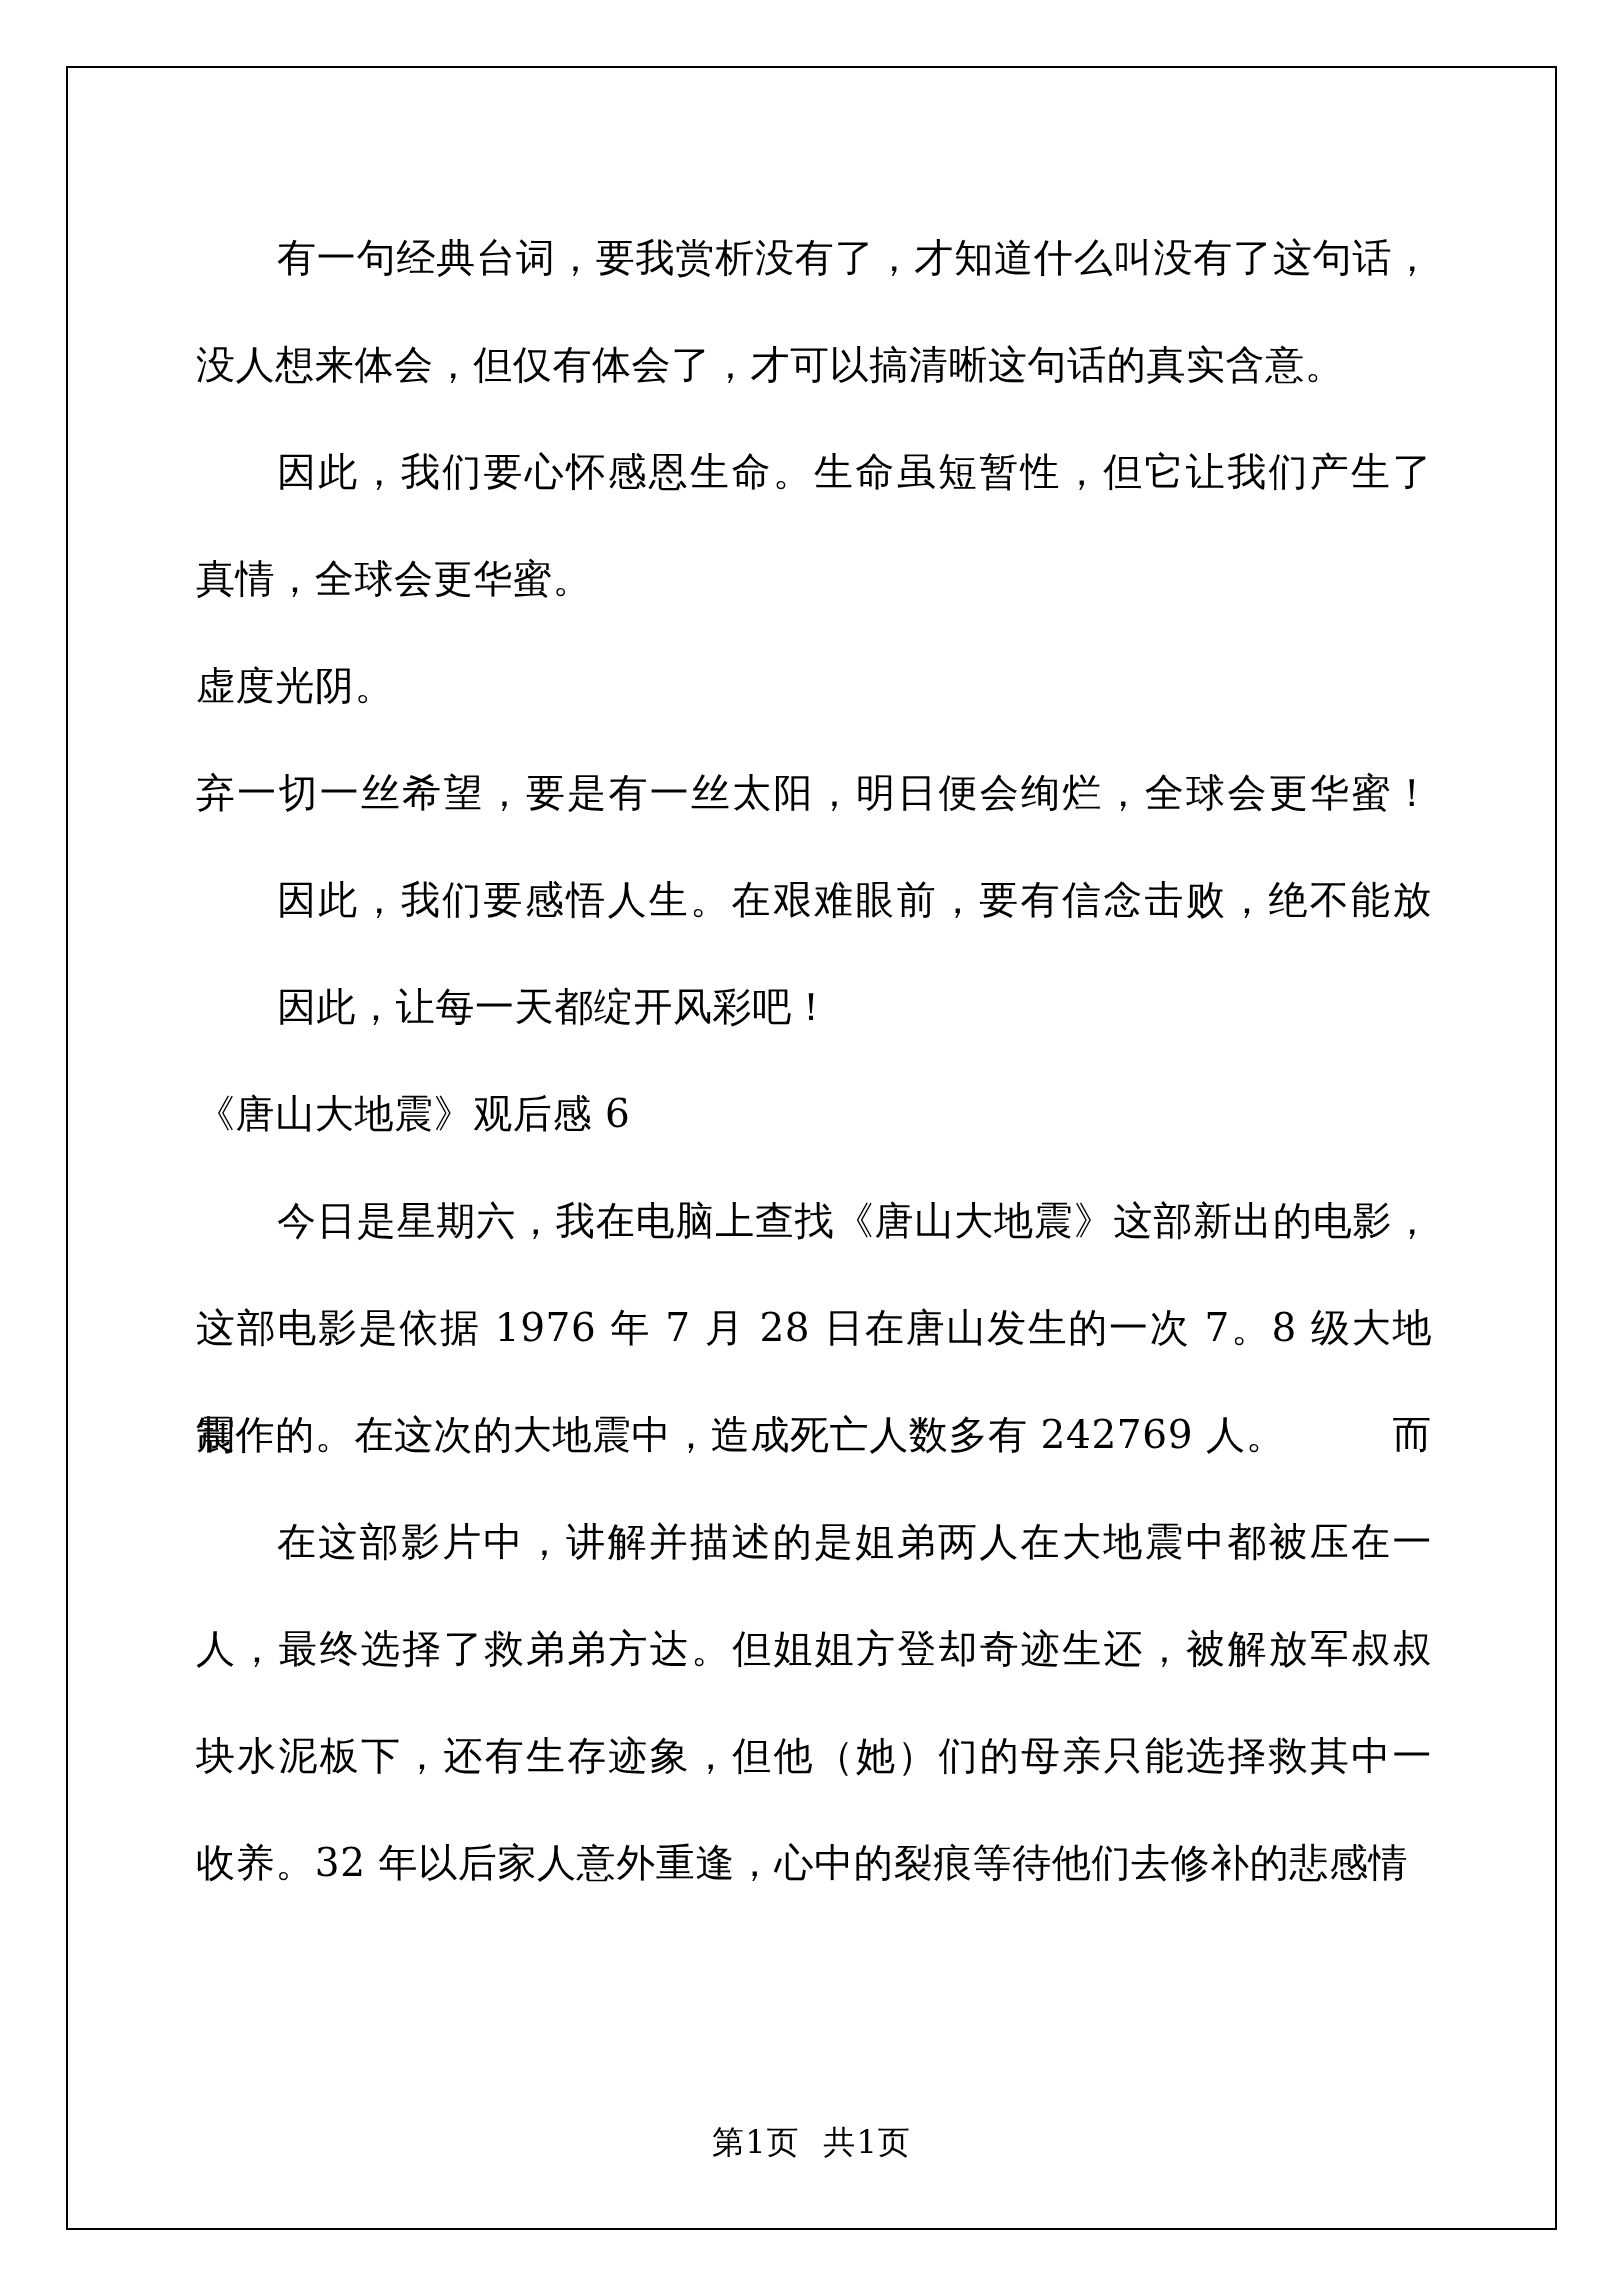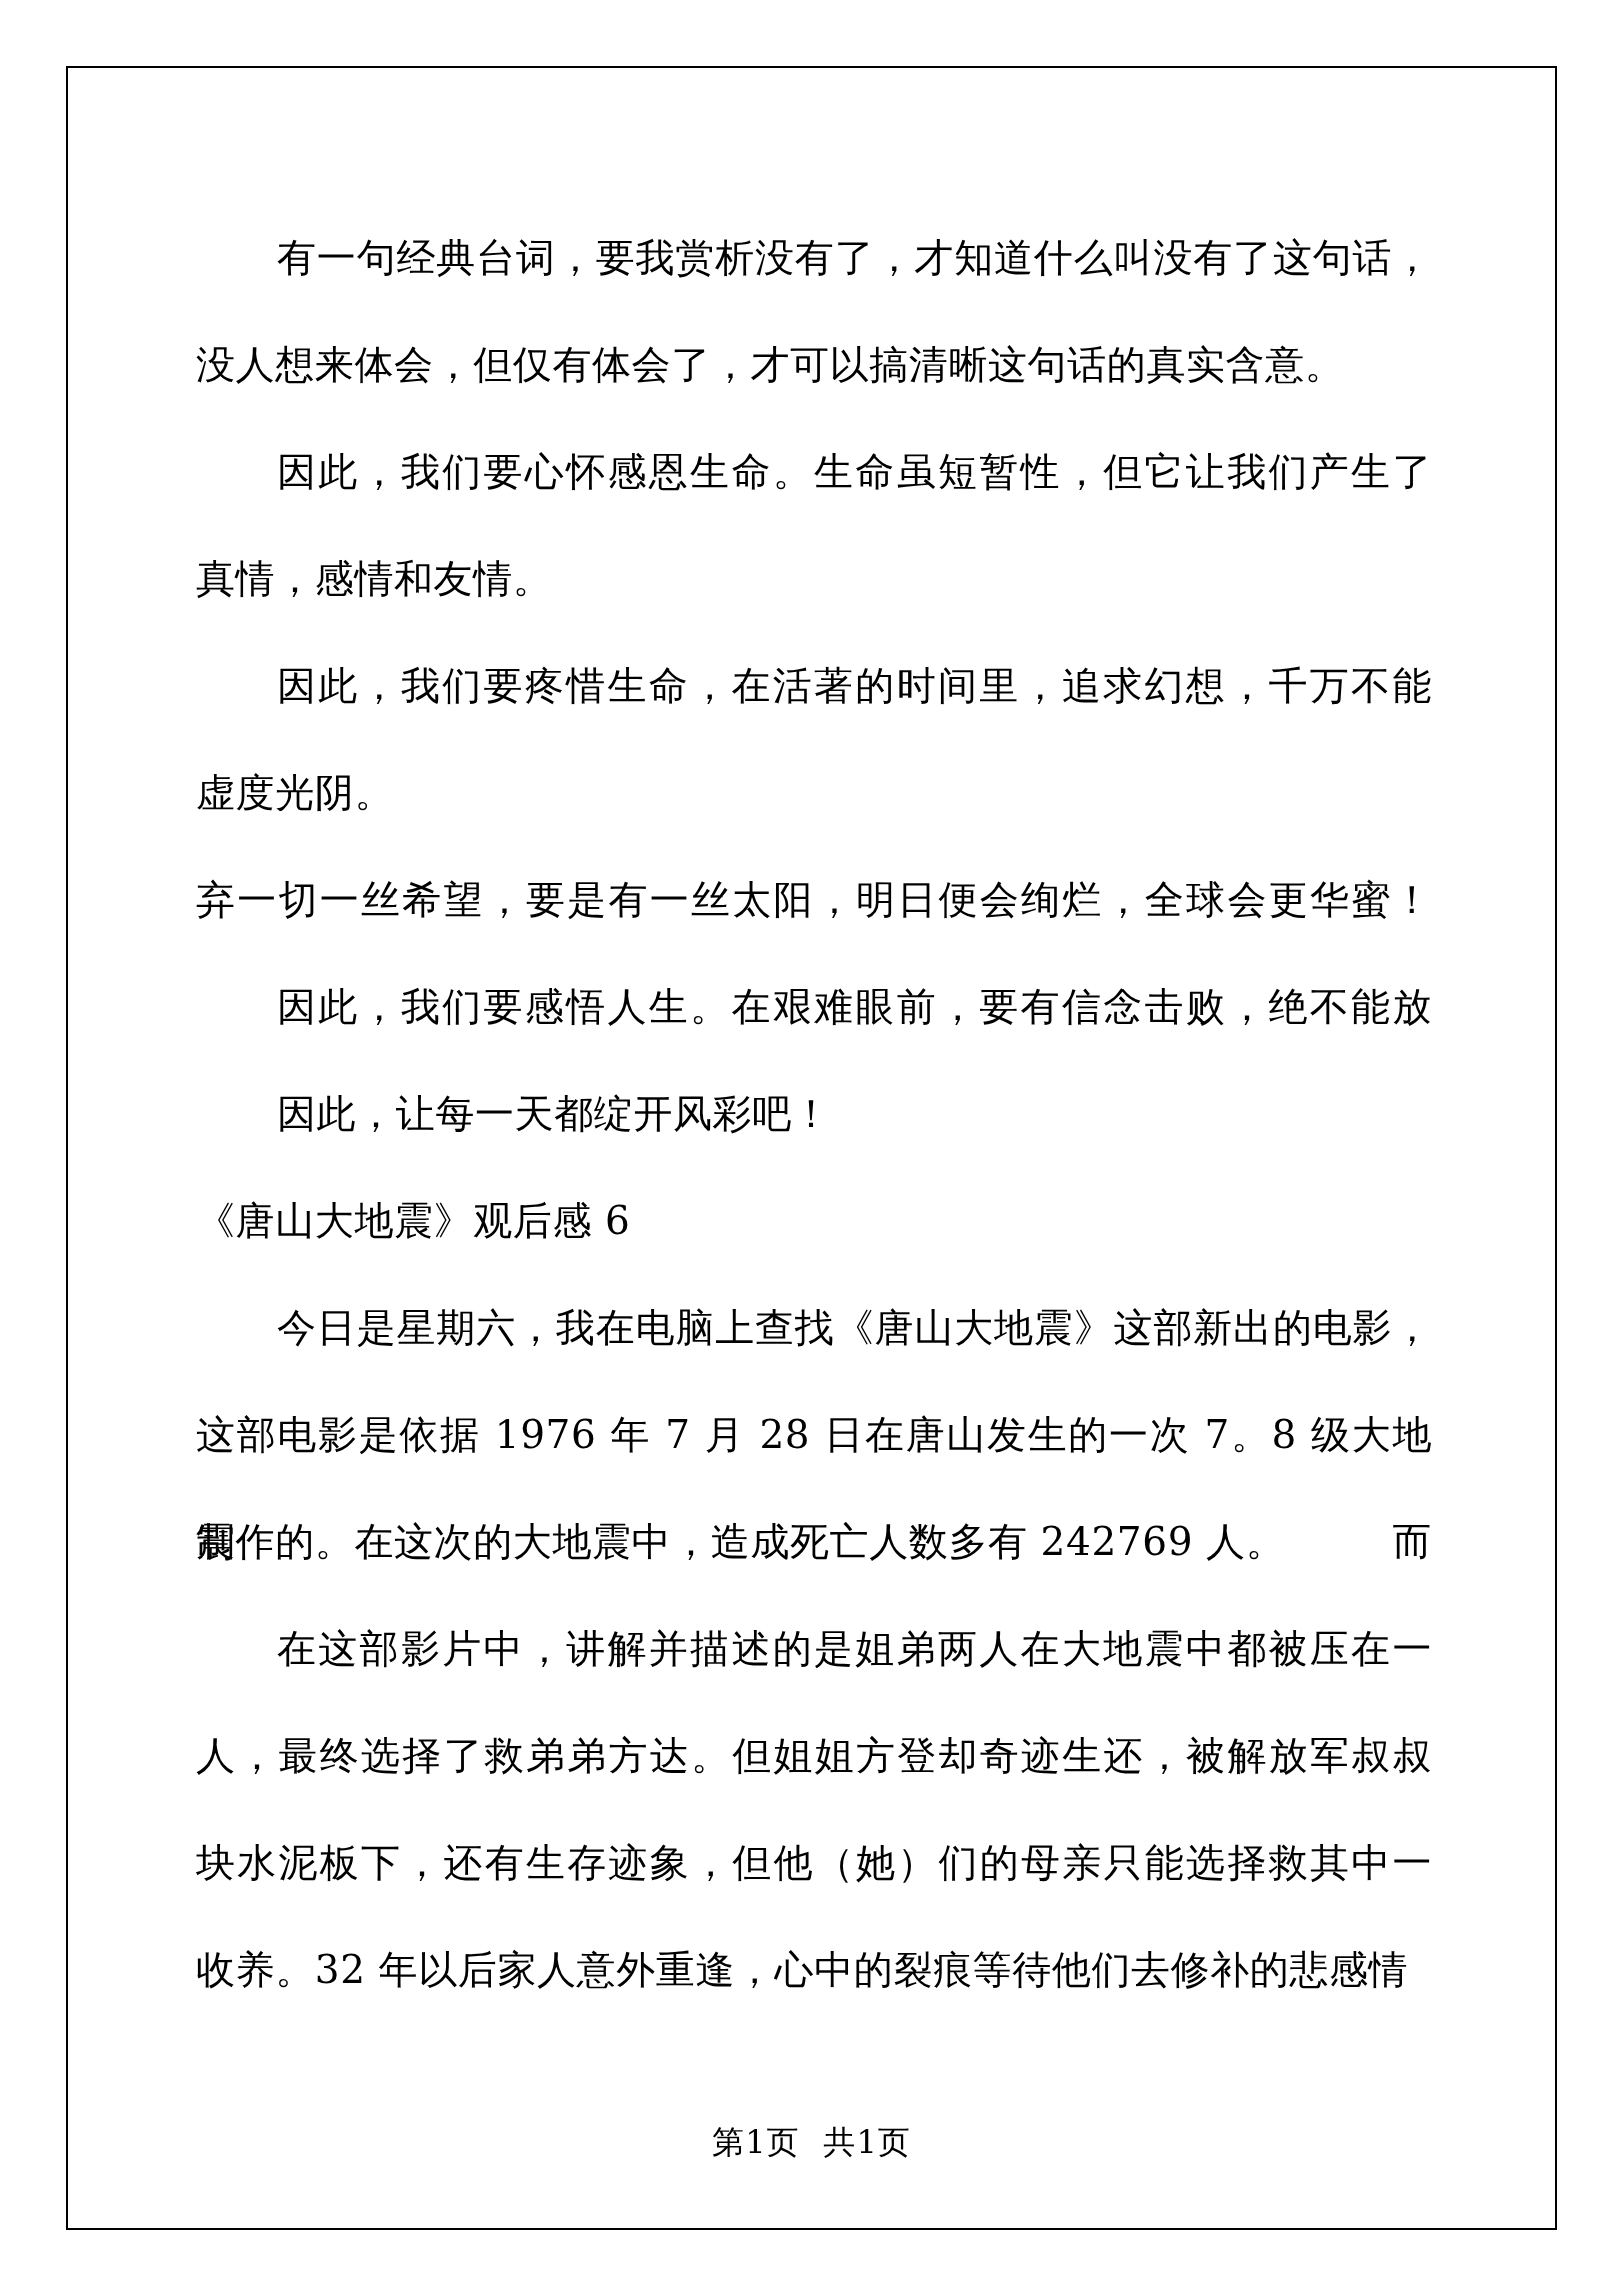--- a/index.html
+++ b/index.html
@@ -64,22 +64,21 @@
 </style>
 </head>
 <body>
 
 <div class="page-border"></div>
 
 <div class="text-block">
     <div class="line indent fill">有一句经典台词，要我赏析没有了，才知道什么叫没有了这句话，</div>
     <div class="line">没人想来体会，但仅有体会了，才可以搞清晰这句话的真实含意。</div>
     <div class="line indent fill">因此，我们要心怀感恩生命。生命虽短暂性，但它让我们产生了</div>
-    <div class="line">真情，感情和友情。</div>
-    <div class="line indent fill">因此，我们要疼惜生命，在活著的时间里，追求幻想，千万不能</div>
+    <div class="line">真情，全球会更华蜜。</div>
     <div class="line">虚度光阴。</div>
     <div class="line fill">弃一切一丝希望，要是有一丝太阳，明日便会绚烂，全球会更华蜜！</div>
     <div class="line indent fill">因此，我们要感悟人生。在艰难眼前，要有信念击败，绝不能放</div>
     <div class="line indent">因此，让每一天都绽开风彩吧！</div>
     <div class="line">《唐山大地震》观后感 6</div>
     <div class="line indent fill">今日是星期六，我在电脑上查找《唐山大地震》这部新出的电影，</div>
     <div class="line fill">这部电影是依据 1976 年 7 月 28 日在唐山发生的一次 7。8 级大地震而</div>
     <div class="line">制作的。在这次的大地震中，造成死亡人数多有 242769 人。</div>
     <div class="line indent fill">在这部影片中，讲解并描述的是姐弟两人在大地震中都被压在一</div>
     <div class="line fill">人，最终选择了救弟弟方达。但姐姐方登却奇迹生还，被解放军叔叔</div>

